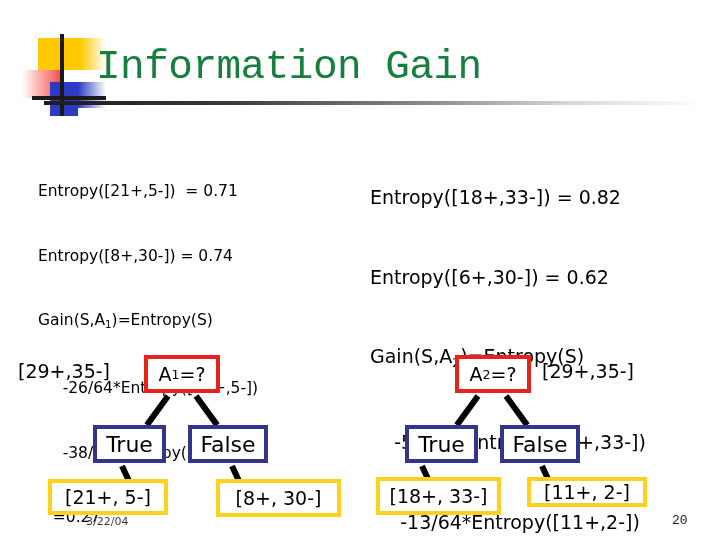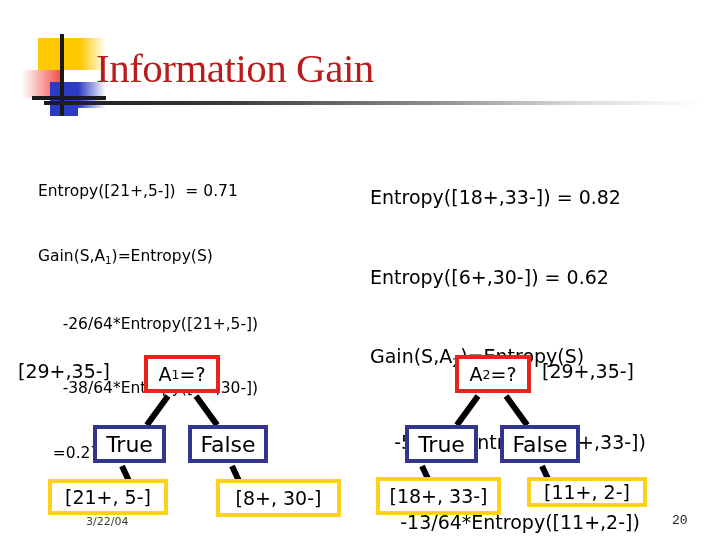--- a/index.html
+++ b/index.html
@@ -66,22 +66,22 @@
     position: absolute;
     left: 10px; top: 62px;
     width: 74px; height: 4px;
     background: #1a1a1a;
   }
 
   #page-title {
     position: absolute;
     left: 96px; top: 44px;
     font-size: 41px;
-    color: #b91c1c;
-    font-family: Liberation Serif, serif;
+    color: #15803d;
+    font-family: Liberation Mono, monospace;
     letter-spacing: -0.5px;
     white-space: nowrap;
   }
   #title-rule {
     position: absolute;
     left: 44px; top: 101px;
     width: 660px; height: 4px;
     background: linear-gradient(to right, #1c1c1c 0%, #3a3a3a 28%, #8a8a8a 58%, #d8d8d8 80%, #ffffff 100%);
   }
 
@@ -184,20 +184,21 @@
     <div class="logo-blue-fade"></div>
     <div class="logo-vline"></div>
     <div class="logo-hline"></div>
   </div>
   <div id="page-title">Information Gain</div>
   <div id="title-rule"></div>
 </div>
 
 <div class="formula-block" id="formula-left">
   <span class="ln">Entropy([21+,5-])  = 0.71</span>
+  <span class="ln">Entropy([8+,30-]) = 0.74</span>
   <span class="ln"><span>Gain(S,A</span><sub>1</sub><span>)=Entropy(S)</span></span>
   <span class="ln">     -26/64*Entropy([21+,5-])</span>
   <span class="ln">     -38/64*Entropy([8+,30-])</span>
   <span class="ln">   =0.27</span>
 </div>
 
 <div class="formula-block" id="formula-right">
   <span class="ln">Entropy([18+,33-]) = 0.82</span>
   <span class="ln">Entropy([6+,30-]) = 0.62</span>
   <span class="ln"><span>Gain(S,A</span><sub>2</sub><span>)=Entropy(S)</span></span>

